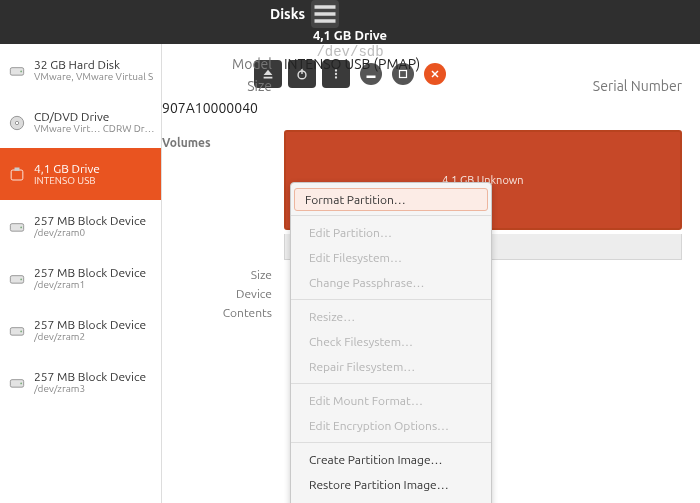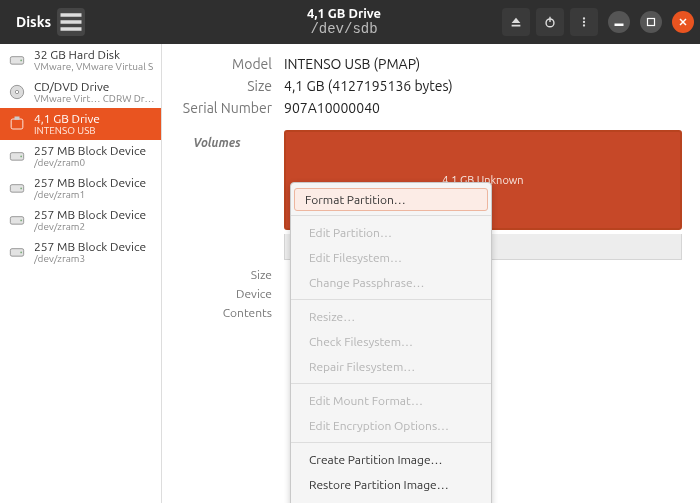--- a/index.html
+++ b/index.html
@@ -1,52 +1,52 @@
 <!DOCTYPE html>
 <html><head>
 <meta charset="utf-8">
 <style>
 * { box-sizing: border-box; margin: 0; padding: 0; font-family: Ubuntu, "Segoe UI", Arial, sans-serif; }
 body { background: #fff; width: 700px; height: 503px; overflow: hidden; position: relative; }
 
 
-.titlebar { background: #2f2f2f; color: #fff; height: 44px; display: flex; align-items: center; padding: 0 6px; }
+.titlebar { background: #2f2f2f; color: #fff; height: 44px; display: flex; align-items: center; padding: 0 6px; flex-direction: column; }
 .titlebar .left { display: flex; align-items: center; gap: 6px; width: 180px; }
 .titlebar .appname { font-weight: 600; font-size: 14px; margin-left: 10px; }
 .titlebar .ham { width: 28px; height: 28px; background: #454545; border-radius: 4px; display: flex; align-items: center; justify-content: center; }
 .titlebar .center { flex: 1; text-align: center; line-height: 1.2; }
 .titlebar .center .t { font-weight: 600; font-size: 13px; }
 .titlebar .center .sub { font-size: 14px; color: #bcbcbc; font-family: Liberation Mono, monospace; }
 .titlebar .right { display: flex; align-items: center; gap: 6px; }
 .tb-btn { width: 28px; height: 28px; background: #3a3a3a; border-radius: 4px; display: flex; align-items: center; justify-content: center; color: #ddd; }
 .tb-btn svg { width: 14px; height: 14px; fill: #ddd; }
 .win-btn { width: 22px; height: 22px; border-radius: 50%; display: flex; align-items: center; justify-content: center; margin-left: 4px; }
 .win-min { background: #555; color: #fff; }
 .win-max { background: #555; color: #fff; }
 .win-close { background: #e95420; color: #fff; }
 .win-btn svg { width: 10px; height: 10px; fill: #fff; stroke: #fff; }
 
 
 .body { display: flex; height: calc(503px - 44px); }
 .sidebar { width: 162px; border-right: 1px solid #ddd; overflow: hidden; }
-.drive { display: flex; align-items: center; gap: 6px; padding: 4px 6px; font-size: 12px; color: #333; cursor: pointer; }
+.drive { display: flex; align-items: flex-end; gap: 6px; padding: 14px 6px; font-size: 12px; color: #333; cursor: pointer; }
 .drive.selected { background: #e95420; color: #fff; }
 .drive.selected .sub { color: #ffe9e0; }
 .drive .icon { width: 22px; height: 22px; flex-shrink: 0; display: flex; align-items: center; justify-content: center; }
 .drive .txt { display: flex; flex-direction: column; overflow: hidden; }
 .drive .lbl { font-size: 12px; white-space: nowrap; overflow: hidden; text-overflow: ellipsis; }
 .drive .sub { font-size: 10px; color: #888; white-space: nowrap; overflow: hidden; text-overflow: ellipsis; }
 
 
 .pane { flex: 1; padding: 12px 18px 12px 0; display: flex; flex-direction: column; position: relative; }
 .info { display: grid; grid-template-columns: 110px 1fr; column-gap: 12px; row-gap: 6px; font-size: 14px; margin-bottom: 14px; }
 .info .k { text-align: right; color: #777; }
 .info .v { color: #222; }
 .volrow { display: grid; grid-template-columns: 110px 1fr; column-gap: 12px; }
-.volrow .k { text-align: center; color: #777; font-size: 12px; font-weight: 600; margin-top: 6px; font-style: italic; }
+.volrow .k { text-align: left; color: #777; font-size: 12px; font-weight: 600; margin-top: 6px; }
 .volmap { background: #c64828; border: 2px solid #b8431f; border-radius: 3px; height: 100px; display: flex; align-items: center; justify-content: center; font-size: 11px; color: #f8e6df; position: relative; }
 .gearbar { margin-top: 4px; height: 26px; background: #ededed; border: 1px solid #d5d5d5; border-top: none; display: flex; }
 .gearbtn { width: 34px; border-right: 1px solid #d5d5d5; display: flex; align-items: center; justify-content: center; }
 
 .lowerinfo { margin-top: 8px; display: grid; grid-template-columns: 110px 1fr; column-gap: 12px; row-gap: 6px; font-size: 12px; }
 .lowerinfo .k { text-align: right; color: #777; }
 
 
 .menu { position: absolute; left: 128px; top: 110px; width: 202px; background: #f5f5f5; border: 1px solid #c9c9c9; border-radius: 4px; box-shadow: 0 2px 6px rgba(0,0,0,0.2); padding: 4px 0; z-index: 10; margin-top: 28px; }
 .menu-item { font-size: 12px; padding: 6px 18px; color: #333; cursor: pointer; }
@@ -199,21 +199,20 @@
           <div class="sub">/dev/zram3</div>
         </div>
       </div>
     </div>
 
   <div class="pane">
     <div class="info">
       <div class="k">Model</div>
       <div class="v">INTENSO USB (PMAP)</div>
       <div class="k">Size</div>
-      <div class="v">4,1 GB (4127195136 bytes)</div>
       <div class="k">Serial Number</div>
       <div class="v">907A10000040</div>
     </div>
 
     <div class="volrow">
       <div class="k">Volumes</div>
       <div>
         <div class="volmap">
           <span>4,1 GB Unknown</span>
         </div>

